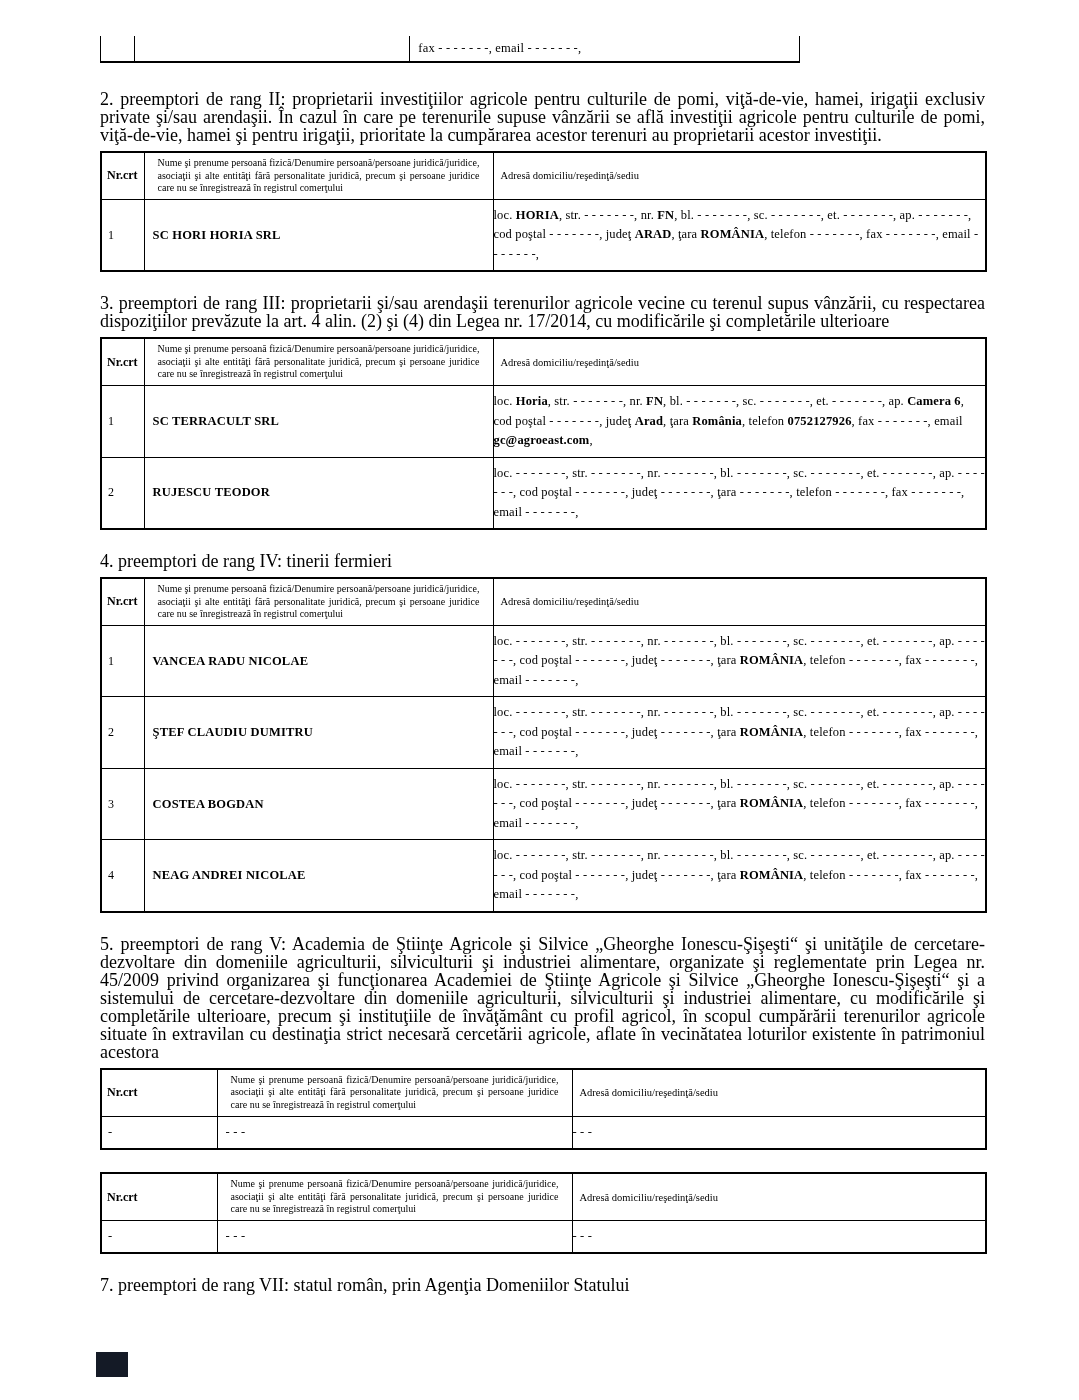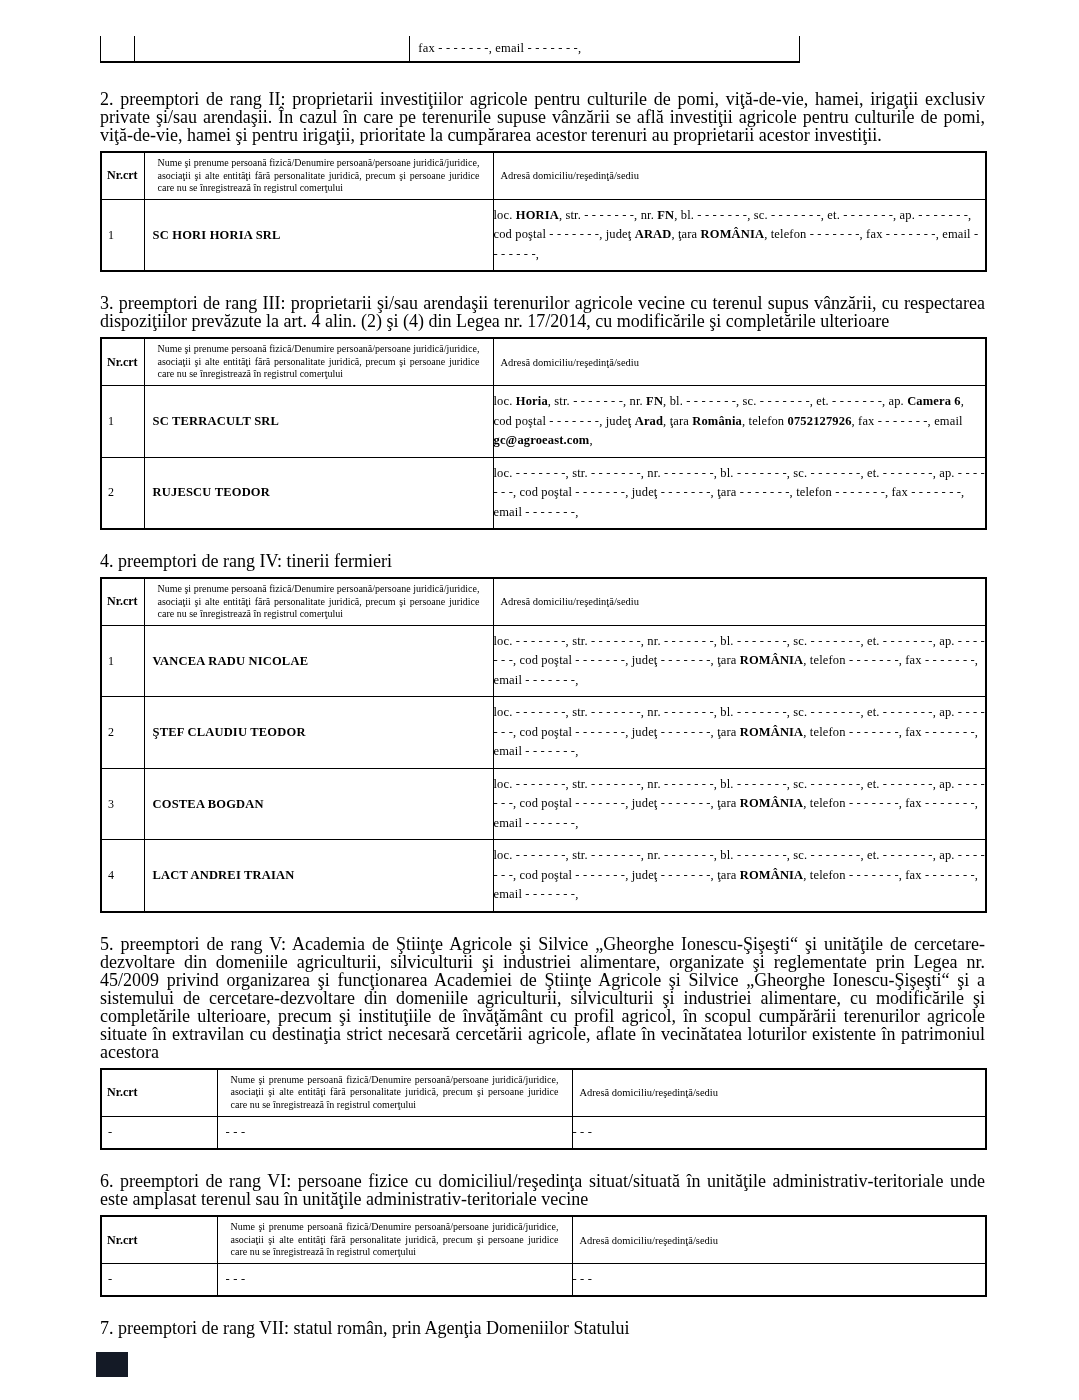--- a/index.html
+++ b/index.html
@@ -119,31 +119,31 @@
           </tr>
         </thead>
         <tbody>
           <tr>
             <td class="c-nr">1</td>
             <td class="c-name">VANCEA RADU NICOLAE</td>
             <td class="c-addr"><span>loc. - - - - - - -, str. - - - - - - -, nr. - - - - - - -, bl. - - - - - - -, sc. - - - - - - -, et. - - - - - - -, ap. - - - - - - -, cod poştal - - - - - - -, judeţ - - - - - - -, ţara </span><span class="b">ROMÂNIA</span><span>, telefon - - - - - - -, fax - - - - - - -, email - - - - - - -,</span></td>
           </tr>
           <tr>
             <td class="c-nr">2</td>
-            <td class="c-name">ŞTEF CLAUDIU TEODOR</td>
+            <td class="c-name">ŞTEF CLAUDIU DUMITRU</td>
             <td class="c-addr"><span>loc. - - - - - - -, str. - - - - - - -, nr. - - - - - - -, bl. - - - - - - -, sc. - - - - - - -, et. - - - - - - -, ap. - - - - - - -, cod poştal - - - - - - -, judeţ - - - - - - -, ţara </span><span class="b">ROMÂNIA</span><span>, telefon - - - - - - -, fax - - - - - - -, email - - - - - - -,</span></td>
           </tr>
           <tr>
             <td class="c-nr">3</td>
             <td class="c-name">COSTEA BOGDAN</td>
             <td class="c-addr"><span>loc. - - - - - - -, str. - - - - - - -, nr. - - - - - - -, bl. - - - - - - -, sc. - - - - - - -, et. - - - - - - -, ap. - - - - - - -, cod poştal - - - - - - -, judeţ - - - - - - -, ţara </span><span class="b">ROMÂNIA</span><span>, telefon - - - - - - -, fax - - - - - - -, email - - - - - - -,</span></td>
           </tr>
           <tr>
             <td class="c-nr">4</td>
-            <td class="c-name">LACT ANDREI TRAIAN</td>
+            <td class="c-name">NEAG ANDREI NICOLAE</td>
             <td class="c-addr"><span>loc. - - - - - - -, str. - - - - - - -, nr. - - - - - - -, bl. - - - - - - -, sc. - - - - - - -, et. - - - - - - -, ap. - - - - - - -, cod poştal - - - - - - -, judeţ - - - - - - -, ţara </span><span class="b">ROMÂNIA</span><span>, telefon - - - - - - -, fax - - - - - - -, email - - - - - - -,</span></td>
           </tr>
         </tbody>
       </table>
     </div>
     <div class="section">
       <p class="intro">5. preemptori de rang V: Academia de Ştiinţe Agricole şi Silvice „Gheorghe Ionescu-Şişeşti“ şi unităţile de cercetare-dezvoltare din domeniile agriculturii, silviculturii şi industriei alimentare, organizate şi reglementate prin Legea nr. 45/2009 privind organizarea şi funcţionarea Academiei de Ştiinţe Agricole şi Silvice „Gheorghe Ionescu-Şişeşti“ şi a sistemului de cercetare-dezvoltare din domeniile agriculturii, silviculturii şi industriei alimentare, cu modificările şi completările ulterioare, precum şi instituţiile de învăţământ cu profil agricol, în scopul cumpărării terenurilor agricole situate în extravilan cu destinaţia strict necesară cercetării agricole, aflate în vecinătatea loturilor existente în patrimoniul acestora</p>
       <table class="rank">
         <colgroup>
           <col style="width: 116px;">
@@ -160,21 +160,20 @@
         <tbody>
           <tr class="dash-row">
             <td class="c-nr">-</td>
             <td class="c-name" style="font-weight: normal;">- - -</td>
             <td class="c-addr"><span>- - -</span></td>
           </tr>
         </tbody>
       </table>
     </div>
     <div class="section">
-      <p class="intro">6. preemptori de rang VI: persoane fizice cu domiciliul/reşedinţa situat/situată în unităţile administrativ-teritoriale unde este amplasat terenul sau în unităţile administrativ-teritoriale vecine</p>
       <table class="rank">
         <colgroup>
           <col style="width: 116px;">
           <col style="width: 355px;">
           <col style="width: 414px;">
         </colgroup>
         <thead>
           <tr>
             <th class="h-nr">Nr.crt</th>
             <th class="h-name">Nume şi prenume persoană fizică/Denumire persoană/persoane juridică/juridice, asociaţii şi alte entităţi fără personalitate juridică, precum şi persoane juridice care nu se înregistrează în registrul comerţului</th>

